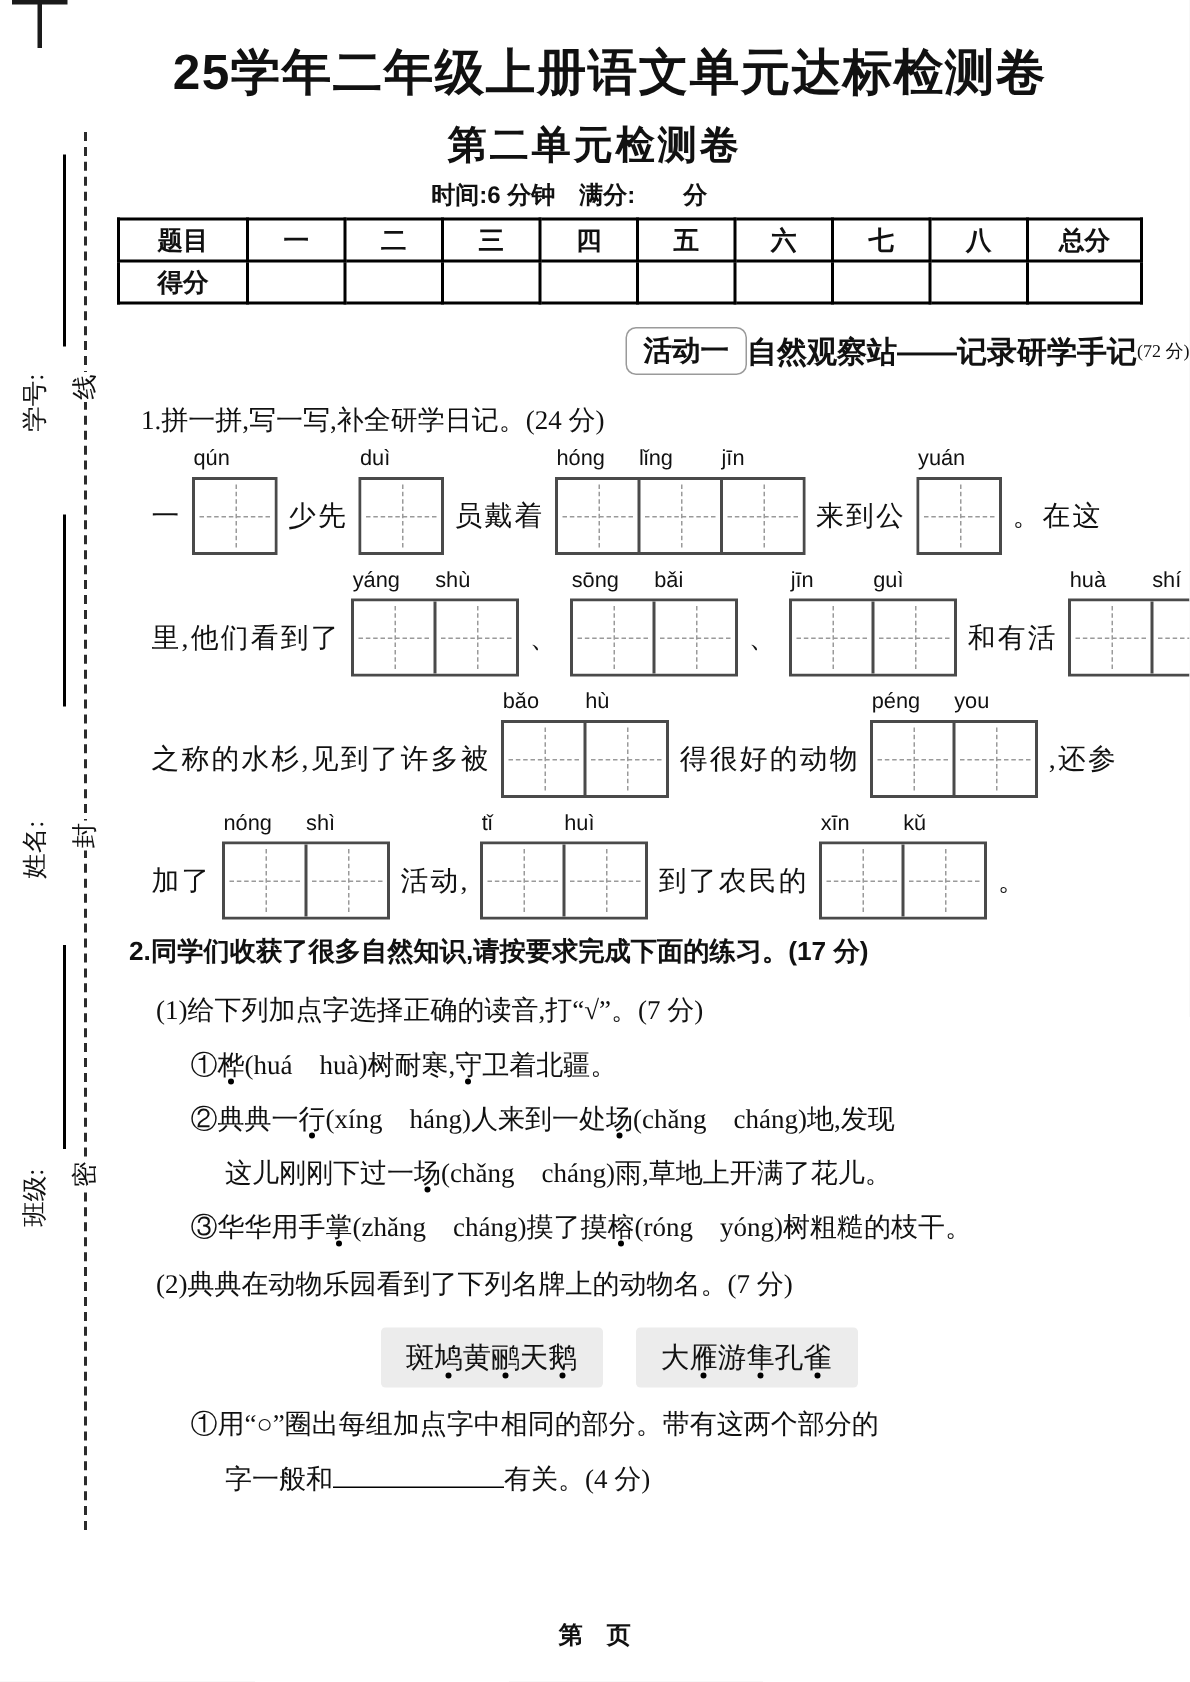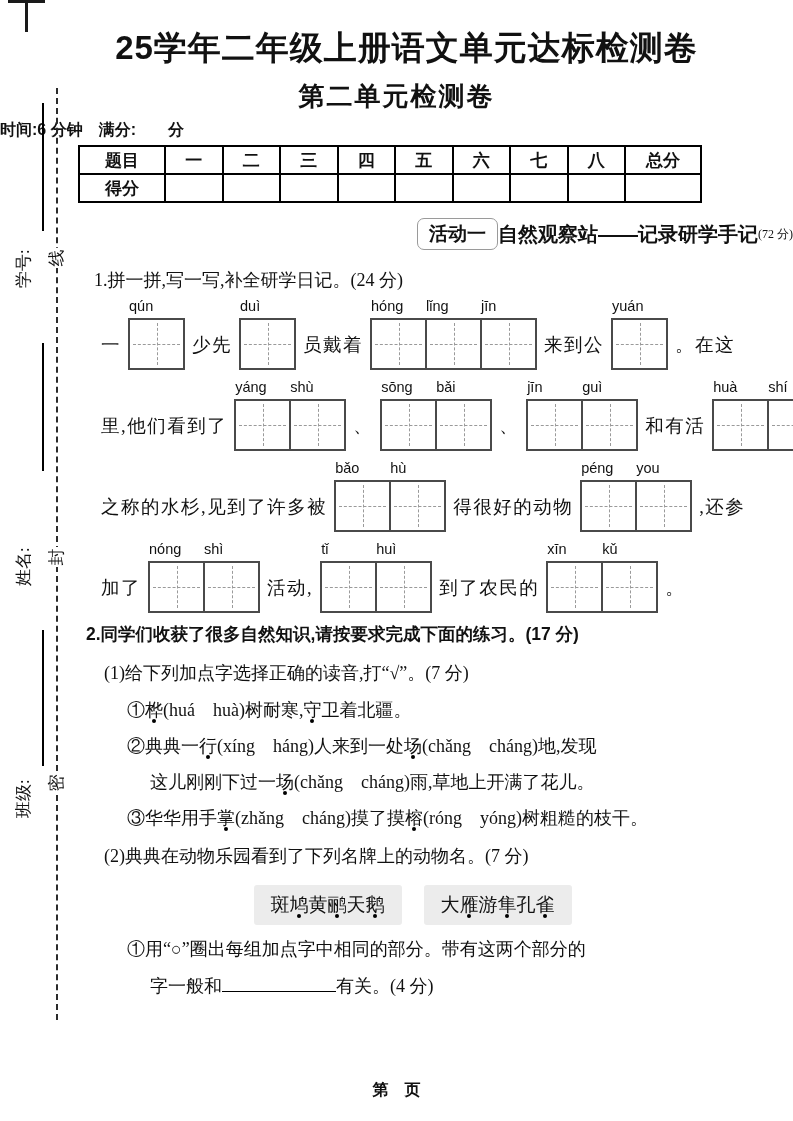--- a/index.html
+++ b/index.html
@@ -22,24 +22,24 @@
   .seal-char{position:absolute;left:47px;width:20px;height:20px;line-height:20px;text-align:center;
              font-size:17px;background:#fff;transform:rotate(-90deg);}
   .seal-char.c1{top:248px;}
   .seal-char.c2{top:547px;}
   .seal-char.c3{top:773px;}
   
   .title{margin:26px 40px 0 60px;text-align:center;font-family:"Liberation Sans","DejaVu Sans",sans-serif;
          font-weight:bold;font-size:33px;letter-spacing:1px;}
   .subtitle{margin:8px 0 0;text-align:center;font-family:"Liberation Sans","DejaVu Sans",sans-serif;
             font-weight:bold;font-size:26px;letter-spacing:2px;}
-  .meta{margin:6px 34px 4px 0;text-align:left;font-family:"Liberation Sans","DejaVu Sans",sans-serif;
+  .meta{margin:6px 34px 4px 0;text-align:center;font-family:"Liberation Sans","DejaVu Sans",sans-serif;
         font-weight:bold;font-size:16px;}
   
-  table.score{border-collapse:collapse;margin:3px 0 4px 78px;width:624px;table-layout:fixed;
+  table.score{border-collapse:collapse;margin:3px 0 4px 78px;width:684px;table-layout:fixed;
               font-family:"Liberation Sans","DejaVu Sans",sans-serif;font-size:17px;font-weight:bold;}
   table.score td{border:2px solid #000;height:26px;text-align:center;padding:0;}
   table.score col.first{width:86px;}
   table.score col.last{width:76px;}
   
   .banner{margin-top:15px;display:flex;justify-content:flex-end;align-items:center;gap:0;}
   .badge{border:1.5px solid #9a9a9a;border-radius:7px;padding:2px 11px;font-size:19px;font-weight:bold;}
   .banner-title{font-family:"Liberation Sans","DejaVu Sans",sans-serif;font-weight:bold;font-size:20px;}
   .banner-points{font-size:12px;}
   

